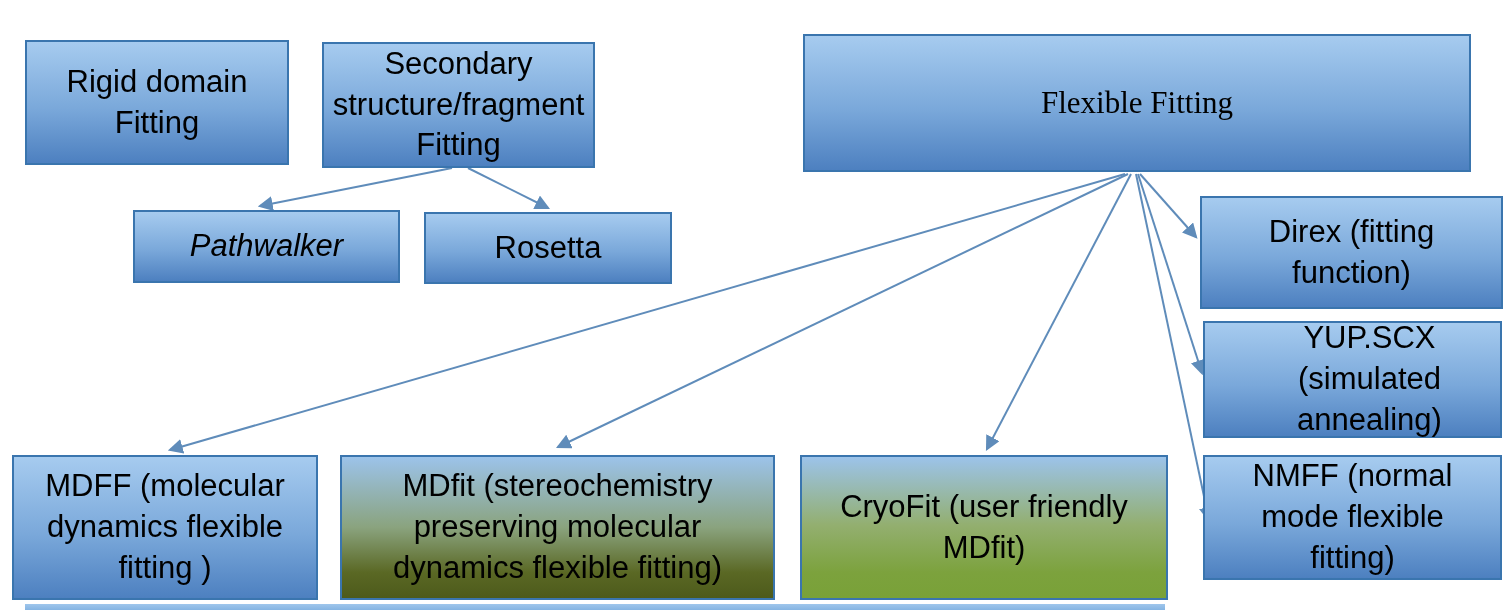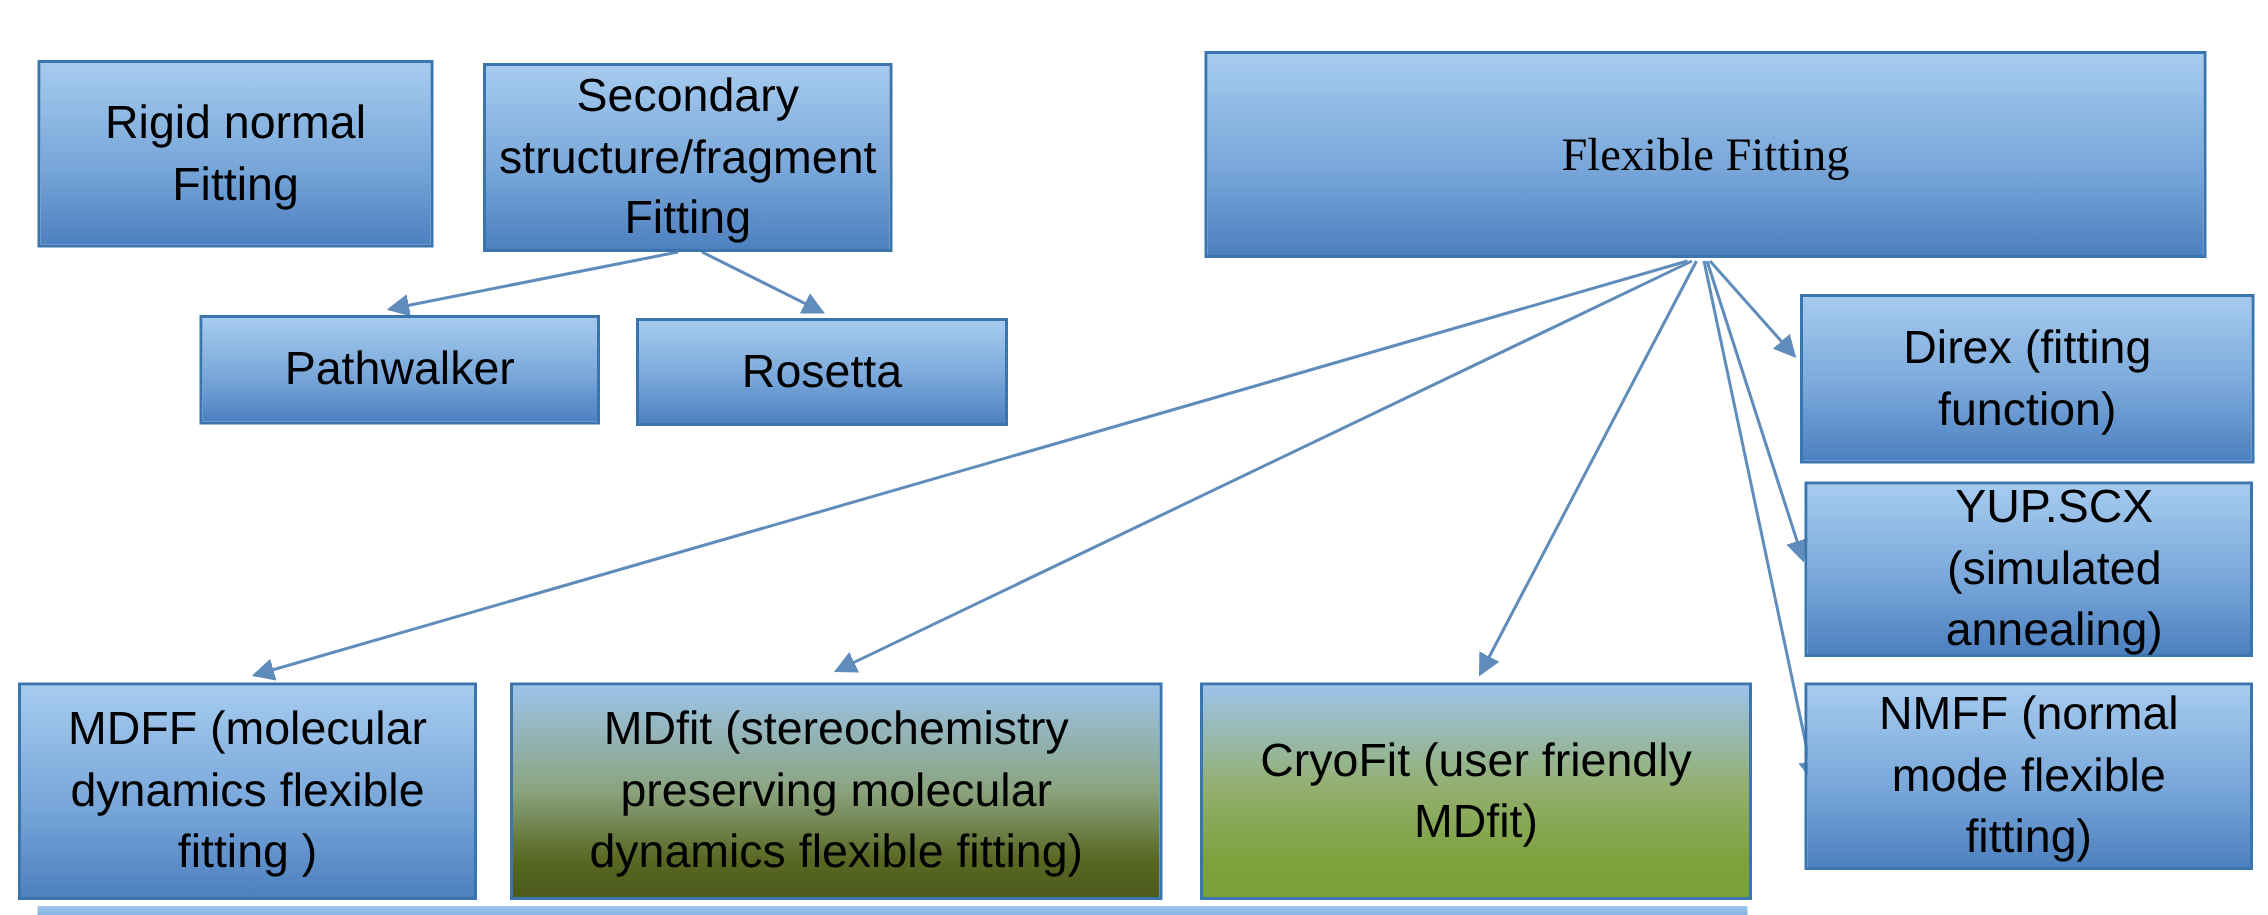--- a/index.html
+++ b/index.html
@@ -58,32 +58,32 @@
     <line x1="468" y1="168" x2="548" y2="208" stroke="#5f8cba" stroke-width="2" marker-end="url(#arrowhead)"></line>
     <line x1="1125" y1="174" x2="170" y2="450" stroke="#5f8cba" stroke-width="2" marker-end="url(#arrowhead)"></line>
     <line x1="1128" y1="174" x2="558" y2="447" stroke="#5f8cba" stroke-width="2" marker-end="url(#arrowhead)"></line>
     <line x1="1131" y1="174" x2="987" y2="449" stroke="#5f8cba" stroke-width="2" marker-end="url(#arrowhead)"></line>
     <line x1="1136" y1="174" x2="1209" y2="520" stroke="#5f8cba" stroke-width="2" marker-end="url(#arrowhead)"></line>
     <line x1="1138" y1="174" x2="1202" y2="373" stroke="#5f8cba" stroke-width="2" marker-end="url(#arrowhead)"></line>
     <line x1="1140" y1="174" x2="1196" y2="237" stroke="#5f8cba" stroke-width="2" marker-end="url(#arrowhead)"></line>
   </svg>
 
   <div class="node" style="left:25px; top:40px; width:264px; height:125px;">
-    <span>Rigid normal Fitting</span>
+    <span>Rigid domain Fitting</span>
   </div>
 
   <div class="node" style="left:322px; top:42px; width:273px; height:126px;">
     <span>Secondary structure/fragment Fitting</span>
   </div>
 
   <div class="node" style="left:803px; top:34px; width:668px; height:138px;font-family:Liberation Serif, serif;">
     <span>Flexible Fitting</span>
   </div>
 
-  <div class="node" style="left:133px; top:210px; width:267px; height:73px;">
+  <div class="node" style="left:133px; top:210px; width:267px; height:73px;font-style:italic;">
     <span>Pathwalker</span>
   </div>
 
   <div class="node" style="left:424px; top:212px; width:248px; height:72px;">
     <span>Rosetta</span>
   </div>
 
   <div class="node" style="left:1200px; top:196px; width:303px; height:113px;">
     <span>Direx (fitting function)</span>
   </div>

